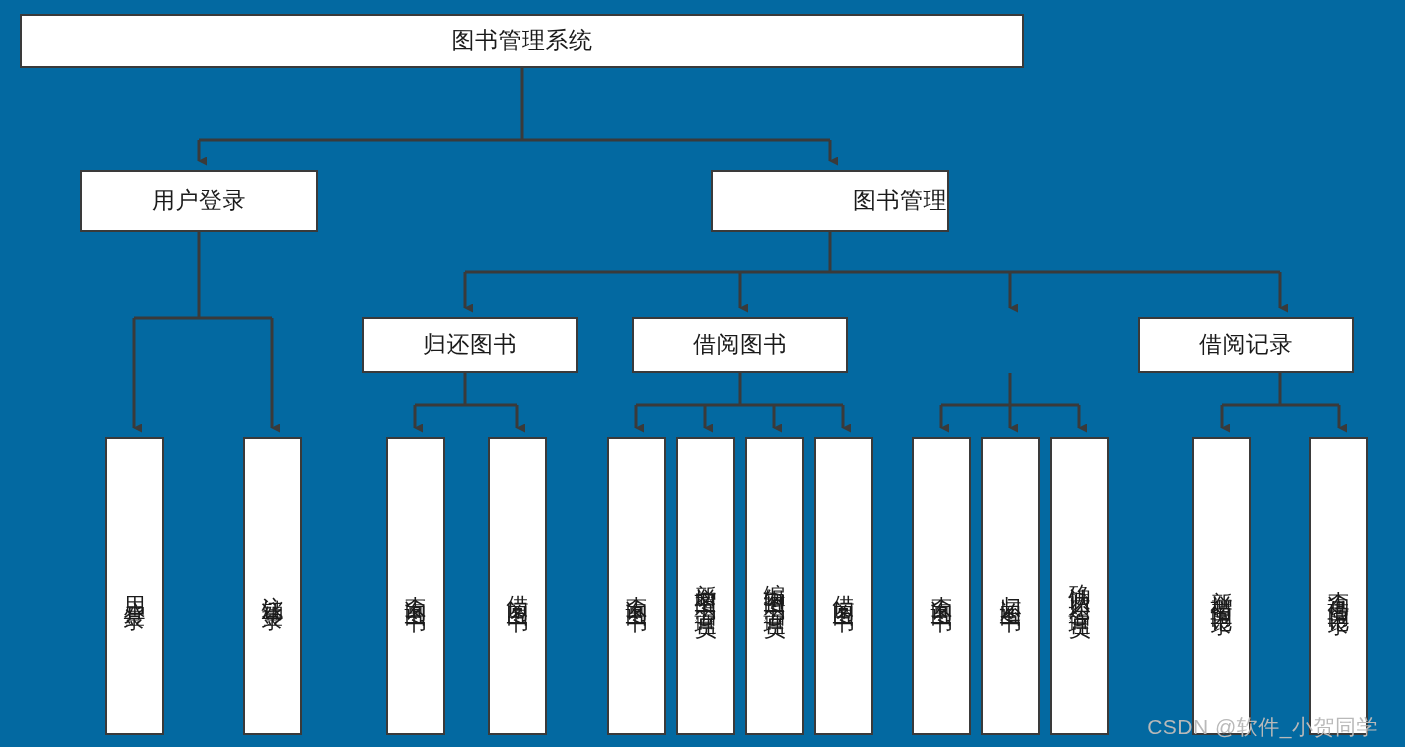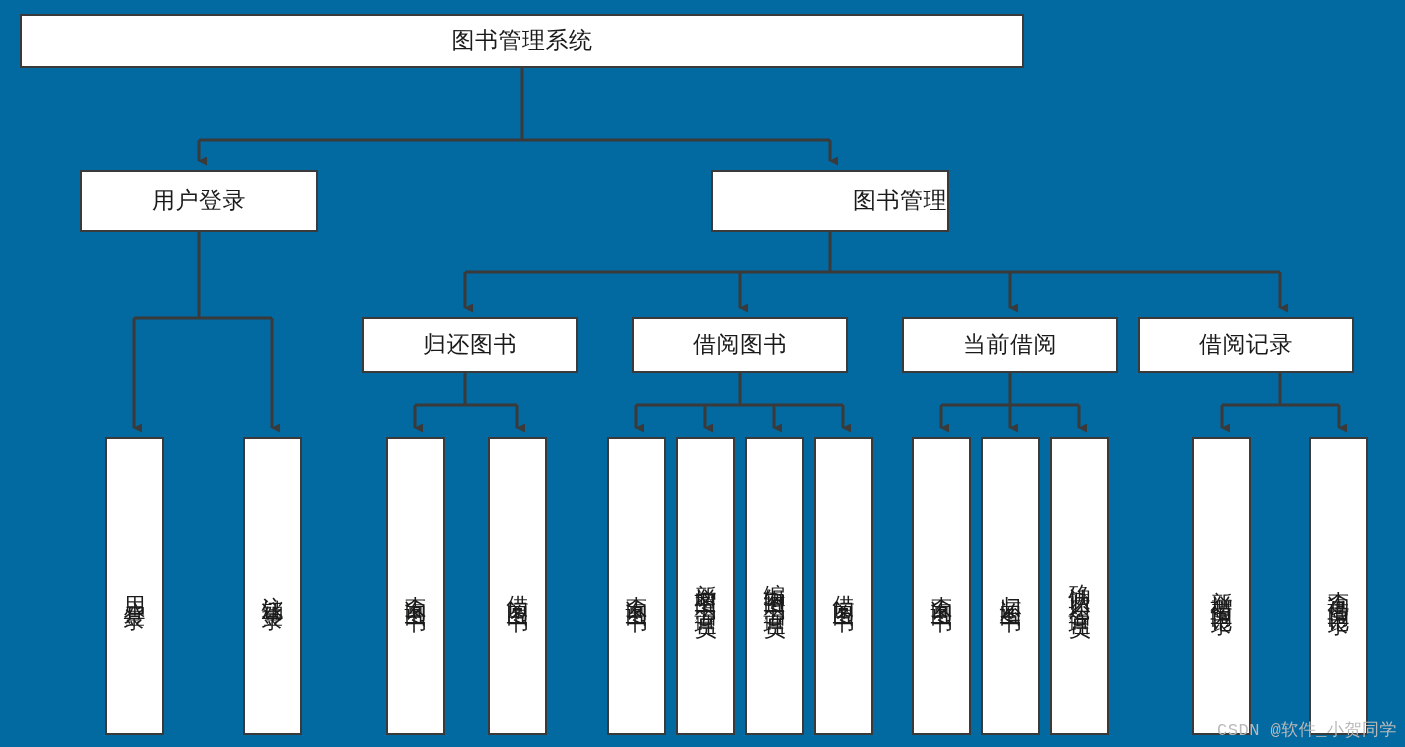--- a/index.html
+++ b/index.html
@@ -50,28 +50,27 @@
     writing-mode: vertical-rl;
     text-orientation: upright;
     font-size: 22px;
     letter-spacing: 5px;
     line-height: 1.0;
     white-space: nowrap;
     text-align: center;
   }
   .watermark {
     position: absolute;
-    right: 8px;
+    right: 27px;
     bottom: 6px;
-    font-size: 17px;
+    font-size: 21px;
     color: #b9b9b9;
     z-index: 5;
     white-space: nowrap;
     letter-spacing: 0.5px;
-    font-family: Liberation Mono, monospace;
   }
 </style>
 </head>
 <body>
 
 <div id="diagram-root">
 
   <svg id="edges" viewBox="0 0 1405 747" xmlns="http://www.w3.org/2000/svg">
     <defs>
       <marker id="arrowhead" markerWidth="9" markerHeight="9" refX="4.5" refY="8" orient="auto" markerUnits="userSpaceOnUse">
@@ -136,23 +135,20 @@
   </div>
 
   <div class="node horiz" style="left:362px; top:317px; width:216px; height:56px;">
     <span class="label">归还图书</span>
   </div>
 
   <div class="node horiz" style="left:632px; top:317px; width:216px; height:56px;">
     <span class="label">借阅图书</span>
   </div>
 
-  <div class="node horiz" style="left:902px; top:317px; width:216px; height:56px;">
-    <span class="label">当前借阅</span>
-  </div>
 
   <div class="node horiz" style="left:1138px; top:317px; width:216px; height:56px;">
     <span class="label">借阅记录</span>
   </div>
 
   <div class="node vert" style="left:105px; top:437px; width:59px; height:298px;">
     <span class="label">用户登录</span>
   </div>
 
   <div class="node vert" style="left:243px; top:437px; width:59px; height:298px;">

